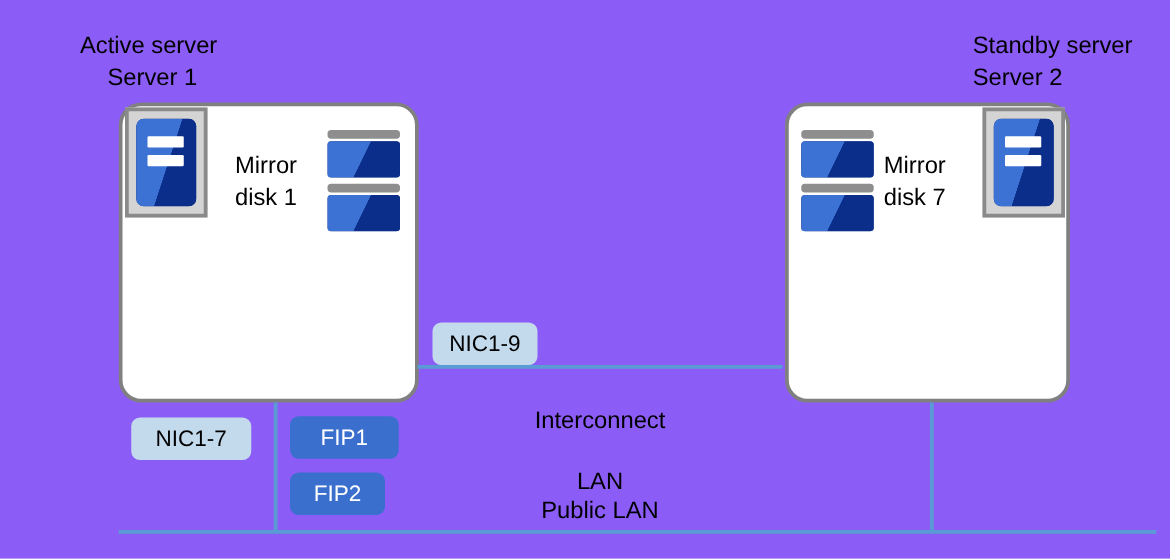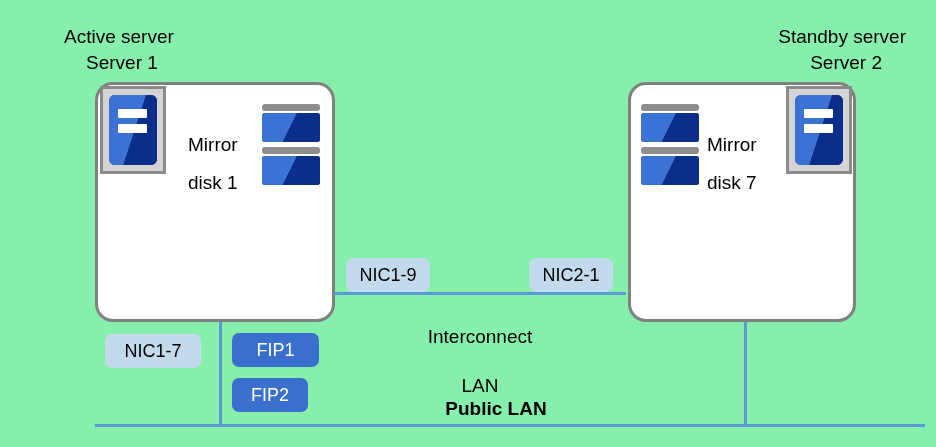--- a/index.html
+++ b/index.html
@@ -4,39 +4,39 @@
 <style>
   html, body {
     margin: 0;
     padding: 0;
     background: #ffffff;
   }
   #canvas {
     position: relative;
     width: 936px;
     height: 447px;
-    background: #86efac;
+    background: #8b5cf6;
     font-family: "Liberation Sans", sans-serif;
     overflow: hidden;
   }
 
   
   .title-block {
     position: absolute;
     font-size: 19px;
     color: #000000;
     line-height: 26px;
     white-space: nowrap;
   }
   .title-line1 { display: block; }
   .title-line2 { display: block; }
 
   #server1-title { left: 64px;  top: 24px; text-align: left; }
   #server1-title .title-line2 { padding-left: 22px; }
-  #server2-title { right: 30px; top: 24px; text-align: right; }
+  #server2-title { right: 30px; top: 24px; text-align: left; }
   #server2-title .title-line2 { padding-right: 24px; }
 
   
   .server-box {
     position: absolute;
     border: 3px solid #808080;
     border-radius: 18px;
     background: #ffffff;
     box-sizing: border-box;
   }
@@ -112,21 +112,21 @@
 
   .disk-label {
     position: absolute;
     font-size: 19px;
     color: #000000;
     line-height: 26px;
     white-space: nowrap;
   }
   #disk1-label { left: 188px; top: 120px; text-align: left; }
   #disk2-label { left: 707px; top: 120px; text-align: left; }
-  .disk-label span { display: block; margin-top: 12px; }
+  .disk-label span { display: block; }
 
   
   .badge {
     position: absolute;
     display: flex;
     align-items: center;
     justify-content: center;
     border-radius: 7px;
     font-size: 18px;
     white-space: nowrap;
@@ -169,21 +169,21 @@
   .lan-label {
     position: absolute;
     font-size: 19px;
     color: #000000;
     line-height: 25px;
     text-align: center;
     white-space: nowrap;
   }
   #interconnect-label { left: 400px; top: 300px; width: 160px; }
   #interconnect-label span { display: block; margin-top: 24px; }
-  #public-label { left: 416px; top: 396px; width: 160px; font-weight: bold; }
+  #public-label { left: 400px; top: 396px; width: 160px; }
 </style>
 </head>
 <body>
 
 <div id="canvas">
 
   <div class="title-block" id="server1-title">
     <span class="title-line1">Active server</span>
     <span class="title-line2">Server 1</span>
   </div>
@@ -250,21 +250,20 @@
     <span>Mirror</span>
     <span>disk 7</span>
   </div>
 
   <div class="net-line-h" id="interconnect-line"></div>
   <div class="net-line-h" id="public-line"></div>
   <div class="net-line-v" id="server1-drop"></div>
   <div class="net-line-v" id="server2-drop"></div>
 
   <div class="badge badge-nic" id="badge-nic1-1">NIC1-9</div>
-  <div class="badge badge-nic" id="badge-nic2-1">NIC2-1</div>
   <div class="badge badge-nic" id="badge-nic1-2">NIC1-7</div>
 
   <div class="badge badge-fip" id="badge-fip1">FIP1</div>
   <div class="badge badge-fip" id="badge-fip2">FIP2</div>
 
   <div class="lan-label" id="interconnect-label">
     <span>Interconnect</span>
     <span>LAN</span>
   </div>
   <div class="lan-label" id="public-label">Public  LAN</div>

